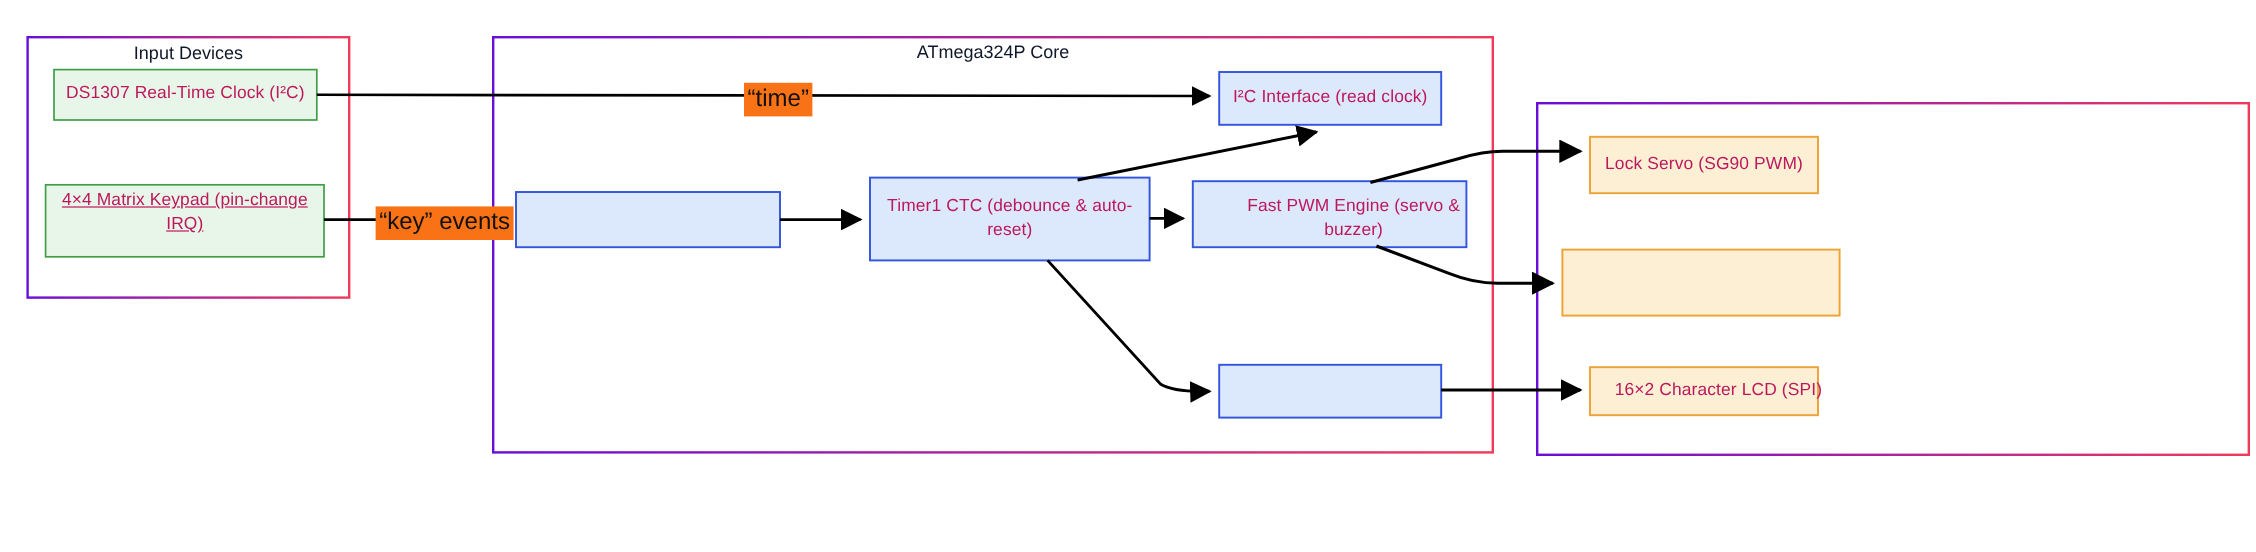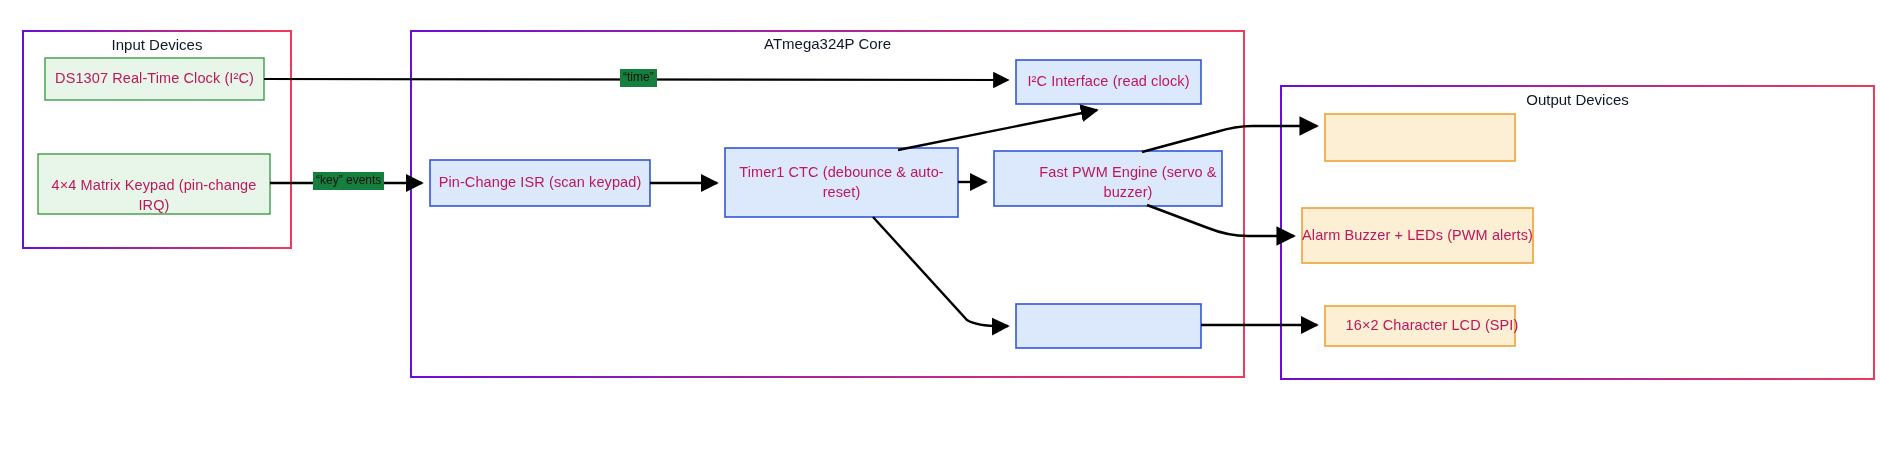--- a/index.html
+++ b/index.html
@@ -28,23 +28,23 @@
   .grp-title{
     position:absolute;
     font-size:15px;
     color:#0f172a;
     text-align:center;
     width:100%;
     left:0;
   }
   .edge-lbl{
     position:absolute;
-    font-size:12px;
+    font-size:20px;
     color:#111;
-    background:#15803d;
+    background:#f97316;
     padding:1px 3px 2px 3px;
     white-space:nowrap;
     line-height:1.25;
   }
   .grp{position:absolute;}
 </style>
 </head>
 <body>
 
 <div id="canvas">
@@ -105,31 +105,27 @@
   </svg>
 
   <div class="grp" style="left:23px;top:31px;width:268px;height:217px;">
     <div class="grp-title" style="top:5px;">Input Devices</div>
   </div>
 
   <div class="grp" style="left:411px;top:31px;width:833px;height:382px;">
     <div class="grp-title" style="top:4px;">ATmega324P Core</div>
   </div>
 
-  <div class="grp" style="left:1281px;top:86px;width:593px;height:293px;">
-    <div class="grp-title" style="top:5px;">Output Devices</div>
-  </div>
 
   <div class="lbl" style="left:45px;top:58px;width:219px;height:42px;">DS1307 Real-Time Clock (I²C)</div>
-  <div class="lbl" style="left:38px;top:166px;width:232px;height:60px;">4×4 Matrix Keypad (pin-change IRQ)</div>
+  <div class="lbl" style="left:38px;top:148px;width:232px;height:60px;text-decoration:underline;">4×4 Matrix Keypad (pin-change IRQ)</div>
 
   <div class="lbl" style="left:1016px;top:60px;width:185px;height:44px;">I²C Interface (read clock)</div>
-  <div class="lbl" style="left:430px;top:160px;width:220px;height:46px;">Pin-Change ISR (scan keypad)</div>
   <div class="lbl" style="left:733px;top:148px;width:217px;height:69px;">Timer1 CTC (debounce &amp; auto-reset)</div>
   <div class="lbl" style="left:994px;top:161px;width:228px;height:43px;padding-left:20px;">Fast PWM Engine (servo &amp; buzzer)</div>
 
-  <div class="lbl" style="left:1302px;top:208px;width:231px;height:55px;">Alarm Buzzer + LEDs (PWM alerts)</div>
+  <div class="lbl" style="left:1325px;top:114px;width:190px;height:47px;">Lock Servo (SG90 PWM)</div>
   <div class="lbl" style="left:1325px;top:306px;width:190px;height:40px;margin-left:12px;">16×2 Character LCD (SPI)</div>
 
   <div class="edge-lbl" style="left:620px;top:69px;">“time”</div>
   <div class="edge-lbl" style="left:313px;top:172px;">“key” events</div>
 
 </div>
 
 </body></html>

